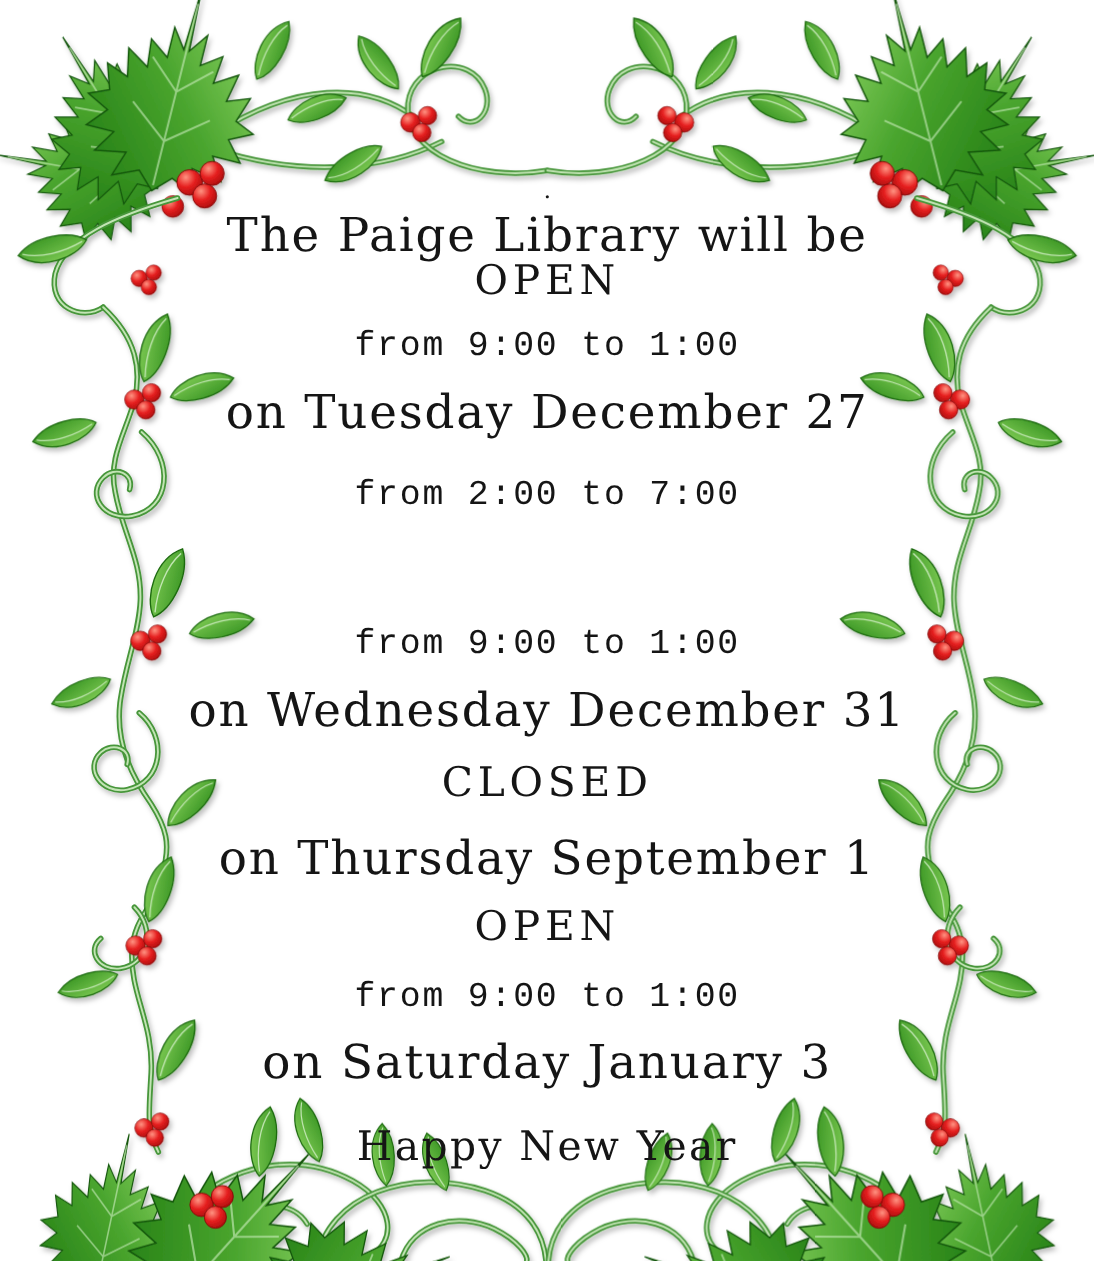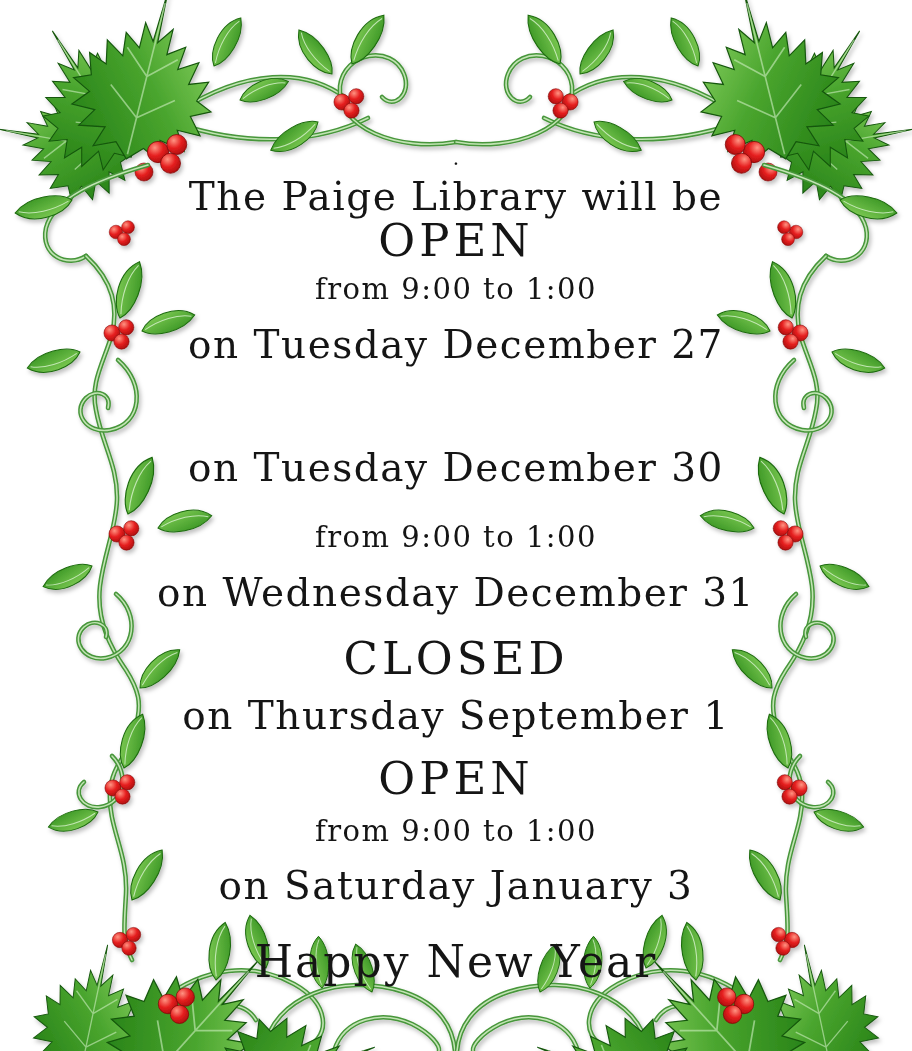--- a/index.html
+++ b/index.html
@@ -2,23 +2,23 @@
 <html><head>
 <meta charset="utf-8">
 <style>
   html,body{margin:0;padding:0;background:#ffffff;}
   body{width:912px;height:1051px;position:relative;overflow:hidden;
        font-family:"DejaVu Serif", serif;}
   .border-svg{position:absolute;left:0;top:0;width:912px;height:1051px;z-index:1;}
   .textlayer{position:absolute;left:0;top:0;width:912px;height:1051px;z-index:2;}
   .ln{position:absolute;left:0;width:100%;text-align:center;color:#151515;white-space:nowrap;}
   .s-normal{font-size:39px;letter-spacing:1.5px;}
-  .s-big{font-size:45px;letter-spacing:4px;}
-  .s-small{font-size:29px;letter-spacing:1.5px;}
-  .s-happy{font-size:44px;letter-spacing:2px;}
+  .s-big{font-size:34px;letter-spacing:4px;}
+  .s-small{font-size:29px;letter-spacing:1.5px;font-family:Liberation Mono, monospace;}
+  .s-happy{font-size:34px;letter-spacing:2px;}
   .s-dot{font-size:20px;}
   .v{fill:none;stroke:#47963a;stroke-width:4.6;stroke-linecap:round;}
   .vh{fill:none;stroke:#c2e4b4;stroke-width:1.6;stroke-linecap:round;}
 </style>
 </head>
 <body>
 
 <svg class="border-svg" viewBox="0 0 912 1051" aria-hidden="true">
   <defs>
     <radialGradient id="rg" cx="0.35" cy="0.3" r="0.85">
@@ -166,21 +166,21 @@
     </g>
   </g>
 </svg>
 
 <div class="textlayer">
   <div class="ln s-dot" style="top:146px">.</div>
   <div class="ln s-normal" style="top:174px">The Paige Library will be</div>
   <div class="ln s-big" style="top:214px">OPEN</div>
   <div class="ln s-small" style="top:272px">from 9:00 to 1:00</div>
   <div class="ln s-normal" style="top:322px">on Tuesday December 27</div>
-  <div class="ln s-normal" style="top:445px">on Tuesday December 30</div>
+  <div class="ln s-small" style="top:396px">from 2:00 to 7:00</div>
   <div class="ln s-small" style="top:520px">from 9:00 to 1:00</div>
   <div class="ln s-normal" style="top:570px">on Wednesday December 31</div>
   <div class="ln s-big" style="top:632px">CLOSED</div>
   <div class="ln s-normal" style="top:693px">on Thursday September 1</div>
   <div class="ln s-big" style="top:752px">OPEN</div>
   <div class="ln s-small" style="top:814px">from 9:00 to 1:00</div>
   <div class="ln s-normal" style="top:863px">on Saturday January 3</div>
   <div class="ln s-happy" style="top:936px">Happy New Year</div>
 </div>
 

